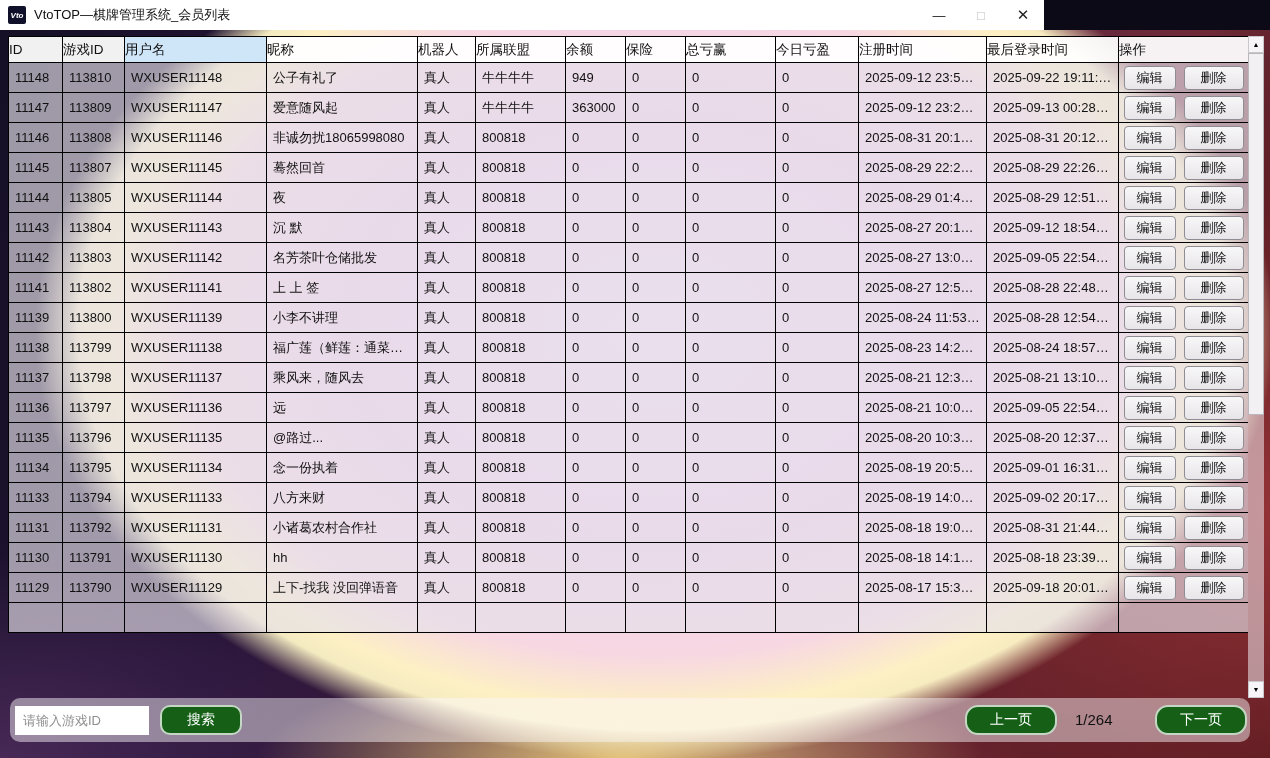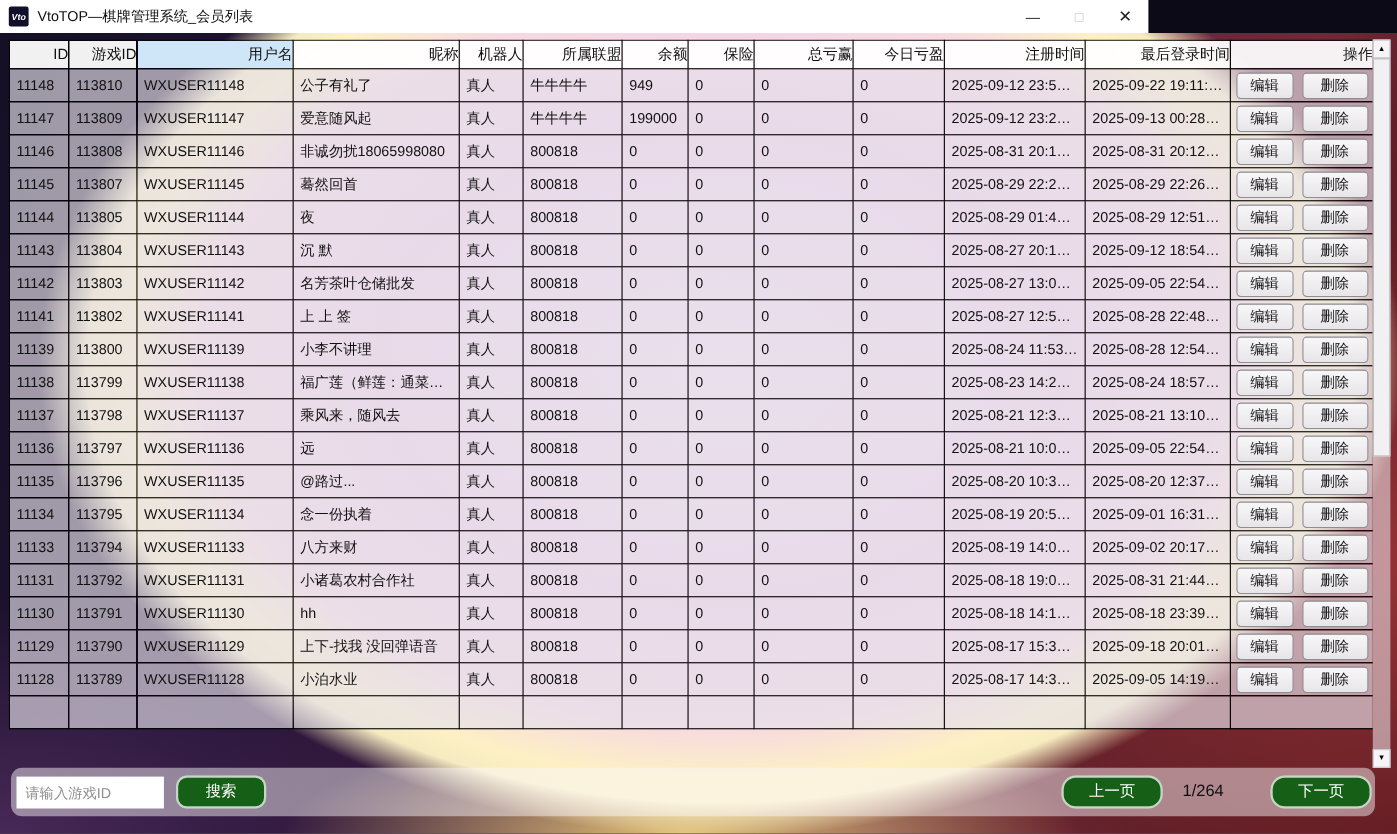--- a/index.html
+++ b/index.html
@@ -33,21 +33,21 @@
       radial-gradient(ellipse 520px 320px at 0px 740px, rgba(82,46,96,0.85), rgba(82,46,96,0) 70%),
       linear-gradient(105deg, #151026 0%, #241336 25%, #3f1b3e 45%, #5e2440 65%, #6f2a38 82%, #471318 100%);
   }
 
   
   .table-clip { position:absolute; left:8px; top:6px; width:1240px; height:662px; overflow:hidden; }
   table { border-collapse:collapse; table-layout:fixed; width:1240px; }
   th, td { border:1px solid #000; font-size:13px; color:#111; white-space:nowrap;
            overflow:hidden; text-overflow:ellipsis; }
   th { height:26px; background:rgba(255,255,255,0.94); font-weight:normal; font-size:13.5px;
-       text-align:right; }
+       text-align:left; }
   th.hl { background:#cfe6f8; }
   td { height:30px; background:rgba(229,224,233,0.66); padding:0 6px; text-align:left; }
   td.action { text-align:center; padding:0; }
   .mini-btn { width:52px; height:24px; font-size:13px; color:#111; border:1px solid #8f8d93;
               border-radius:4px; background:linear-gradient(#f8f7f8,#e7e5e8); margin:0 4px;
               cursor:default; font-family:inherit; }
   .mini-btn.del { width:60px; }
 
   
   .scrollbar { position:absolute; left:1248px; top:6px; width:16px; height:662px;
@@ -144,21 +144,21 @@
               <td>2025-09-22 19:11:26</td>
               <td class="action"><button class="mini-btn">编辑</button><button class="mini-btn del">删除</button></td>
             </tr>
             <tr>
               <td>11147</td>
               <td>113809</td>
               <td>WXUSER11147</td>
               <td>爱意随风起</td>
               <td>真人</td>
               <td>牛牛牛牛</td>
-              <td>199000</td>
+              <td>363000</td>
               <td>0</td>
               <td>0</td>
               <td>0</td>
               <td>2025-09-12 23:28:46</td>
               <td>2025-09-13 00:28:38</td>
               <td class="action"><button class="mini-btn">编辑</button><button class="mini-btn del">删除</button></td>
             </tr>
             <tr>
               <td>11146</td>
               <td>113808</td>
@@ -390,35 +390,20 @@
               <td>WXUSER11129</td>
               <td>上下-找我 没回弹语音</td>
               <td>真人</td>
               <td>800818</td>
               <td>0</td>
               <td>0</td>
               <td>0</td>
               <td>0</td>
               <td>2025-08-17 15:34:57</td>
               <td>2025-09-18 20:01:59</td>
-              <td class="action"><button class="mini-btn">编辑</button><button class="mini-btn del">删除</button></td>
-            </tr>
-            <tr>
-              <td>11128</td>
-              <td>113789</td>
-              <td>WXUSER11128</td>
-              <td>小泊水业</td>
-              <td>真人</td>
-              <td>800818</td>
-              <td>0</td>
-              <td>0</td>
-              <td>0</td>
-              <td>0</td>
-              <td>2025-08-17 14:36:35</td>
-              <td>2025-09-05 14:19:15</td>
               <td class="action"><button class="mini-btn">编辑</button><button class="mini-btn del">删除</button></td>
             </tr>
             <tr>
               <td></td>
               <td></td>
               <td></td>
               <td></td>
               <td></td>
               <td></td>
               <td></td>

